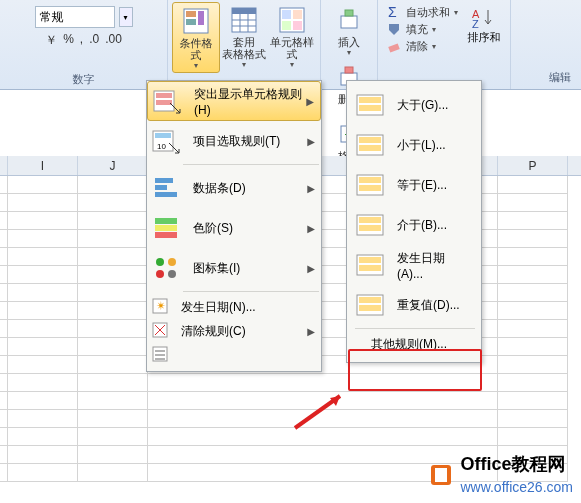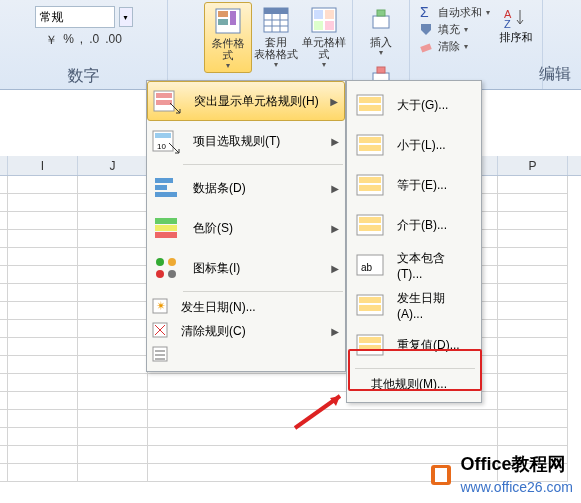--- a/index.html
+++ b/index.html
@@ -1,49 +1,49 @@
 <!DOCTYPE html>
 <html><head>
 <meta charset="utf-8">
 <style>
 * { box-sizing: border-box; margin: 0; padding: 0; font-family: "Microsoft YaHei", SimSun, sans-serif; }
 body { width: 581px; height: 503px; overflow: hidden; background: #fff; position: relative; }
 
 .ribbon { background: linear-gradient(#e9eff7, #dce7f5); border-bottom: 1px solid #a5b8d1; height: 90px; display: flex; position: relative; }
 .group { border-right: 1px solid #c5d3e6; padding: 2px 4px 0; display: flex; flex-direction: column; align-items: center; }
-.group-label { font-size: 16px; color: #4b5b74; text-align: center; margin-top: auto; padding-bottom: 2px; font-family: Liberation Serif, serif; }
+.group-label { font-size: 11px; color: #4b5b74; text-align: center; margin-top: auto; padding-bottom: 2px; font-family: Liberation Serif, serif; }
 .grp-num { width: 168px; }
 .numfmt-row { display: flex; align-items: center; gap: 4px; margin-top: 4px; }
 .numfmt-combo { width: 80px; height: 22px; border: 1px solid #abc; background: #fff; display: flex; align-items: center; padding: 0 4px; font-size: 12px; }
 .dd-arrow { width: 14px; height: 20px; border: 1px solid #abc; background: #eef; display: flex; align-items: center; justify-content: center; font-size: 8px; }
 .num-icons { display: flex; gap: 6px; margin-top: 4px; font-size: 12px; color: #333; }
 
 .bigbtn { display: flex; flex-direction: column; align-items: center; width: 48px; padding: 2px; font-size: 11px; color: #333; cursor: pointer; }
 .bigbtn.active { background: linear-gradient(#fff2cf, #ffd869); border: 1px solid #c9a63f; border-radius: 3px; }
 .bigbtn .ic { width: 32px; height: 32px; display: flex; align-items: center; justify-content: center; }
 .bigbtn .lbl { text-align: center; line-height: 12px; }
 .dd { font-size: 8px; color: #555; }
 
-.grp-styles { display: flex; margin-left: 32px; }
+.grp-styles { display: flex; }
 .grp-cells { display: flex; flex-direction: column; }
 .grp-editing { display: flex; flex-direction: column; gap: 1px; padding: 2px 4px; }
 .edit-item { display: flex; align-items: center; gap: 4px; font-size: 11px; color: #333; }
 .edit-item .ei-ic { width: 16px; height: 16px; }
 
 .sort-btn { display: flex; flex-direction: column; align-items: center; width: 44px; font-size: 11px; padding-top: 4px; }
 
 .grid { position: absolute; top: 90px; left: 0; right: 0; bottom: 0; }
 .colhdrs { display: flex; height: 20px; background: #e8edf3; border-bottom: 1px solid #b7c5d8; }
 .colhdr { flex: 0 0 70px; border-right: 1px solid #c9d4e2; font-size: 12px; text-align: center; line-height: 20px; color: #333; }
 .cells { display: block; }
 .row { display: flex; height: 18px; }
 .cell { flex: 0 0 70px; border-right: 1px solid #d4d4d4; border-bottom: 1px solid #d4d4d4; }
 
 .menu { position: absolute; background: #f7f7f4; border: 1px solid #a3aab1; box-shadow: 2px 2px 4px rgba(0,0,0,0.2); font-size: 12px; }
-.menu1 { top: 80px; left: 146px; width: 200px; padding-bottom: 4px; }
+.menu1 { top: 80px; left: 146px; width: 176px; padding-bottom: 4px; }
 .menu2 { top: 80px; left: 346px; width: 136px; padding: 4px 4px 6px; }
 .menu-item { display: flex; align-items: center; height: 40px; padding: 0 16px 0 4px; position: relative; cursor: pointer; }
 .menu-item.hl { background: linear-gradient(#fff2cf, #ffd869); border: 1px solid #c9a63f; border-radius: 3px; }
 .mi-ic { width: 32px; height: 32px; margin-right: 10px; flex-shrink: 0; }
 .mi-arrow { position: absolute; right: 6px; font-size: 10px; color: #555; }
 .menu-sep { height: 1px; background: #d4d4d0; margin: 3px 2px 3px 36px; }
 .menu-item.small { height: 24px; }
 .menu-item.small .mi-ic { width: 20px; height: 20px; }
 .hl-box { position: absolute; border: 2px solid #d22; border-radius: 2px; pointer-events: none; }
 
@@ -460,29 +460,20 @@
   </div>
   <div class="menu-item">
     <span class="mi-ic">
         <svg width="32" height="32">
           <rect x="2" y="6" width="26" height="20" fill="#fff" stroke="#999"></rect>
           <rect x="4" y="8" width="22" height="6" fill="#fd8"></rect>
           <rect x="4" y="16" width="22" height="6" fill="#fd8"></rect>
         </svg>
       </span>
     <span>介于(B)...</span>
-  </div>
-  <div class="menu-item">
-    <span class="mi-ic">
-        <svg width="32" height="32">
-          <rect x="2" y="6" width="26" height="20" fill="#fff" stroke="#999"></rect>
-          <text x="6" y="22" font-size="10">ab</text>
-        </svg>
-      </span>
-    <span>文本包含(T)...</span>
   </div>
   <div class="menu-item">
     <span class="mi-ic">
         <svg width="32" height="32">
           <rect x="2" y="6" width="26" height="20" fill="#fff" stroke="#999"></rect>
           <rect x="4" y="8" width="22" height="6" fill="#fd8"></rect>
           <rect x="4" y="16" width="22" height="6" fill="#fd8"></rect>
         </svg>
       </span>
     <span>发生日期(A)...</span>

